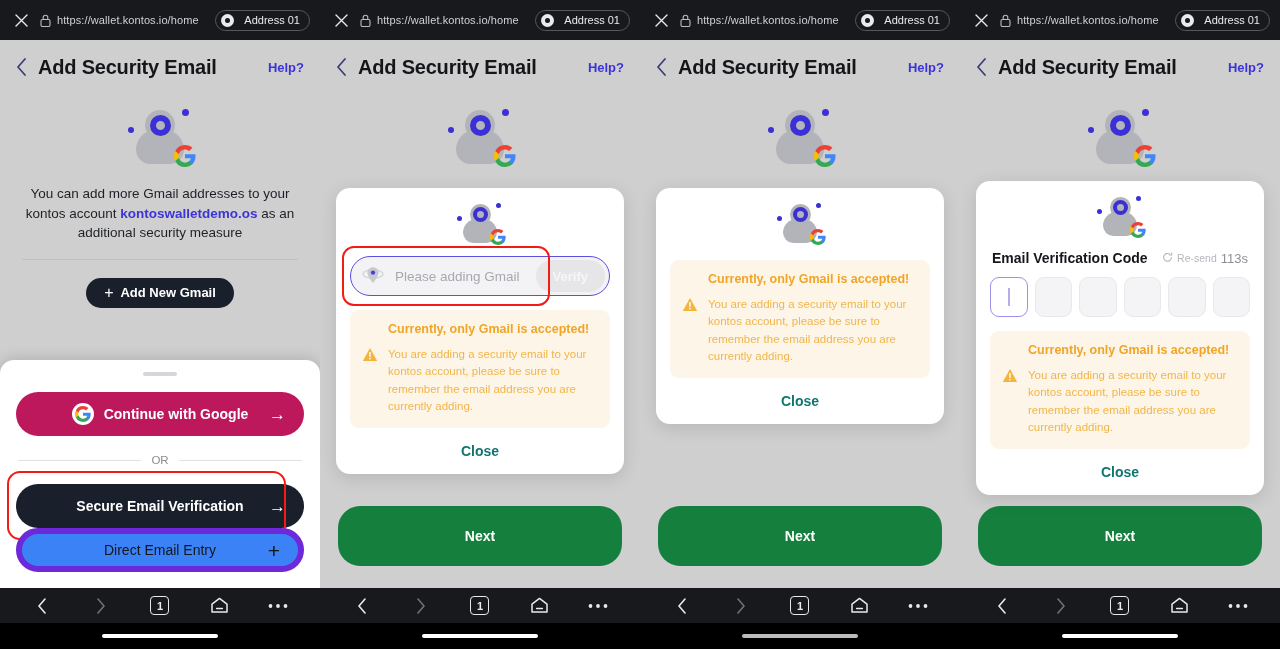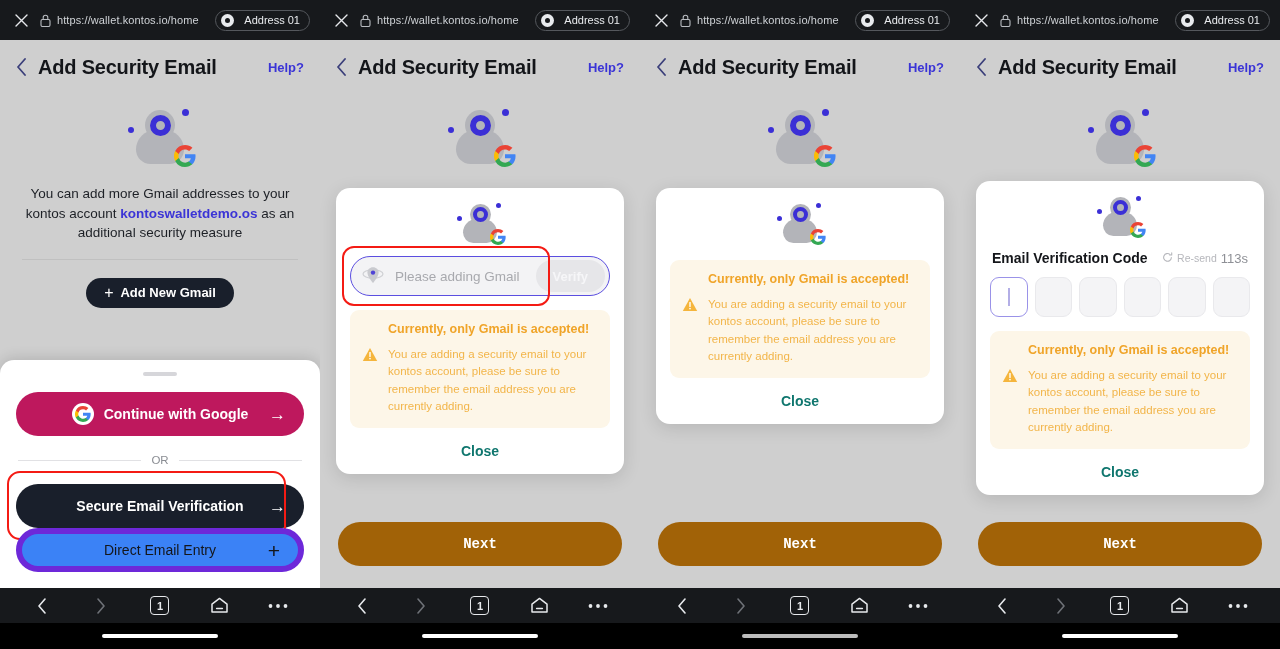--- a/index.html
+++ b/index.html
@@ -114,23 +114,23 @@
     height: 30px; padding: 0 18px;
     font-size: 13px; font-weight: 700;
     display: flex; align-items: center; gap: 7px;
     font-family: inherit; cursor: pointer;
   }
   .add-gmail-btn .plus { font-size: 16px; font-weight: 400; line-height: 1; }
 
   
   .next-wrap { margin-top:auto; padding: 0 18px 22px; }
   .next-btn {
-    width: 100%; height: 44px; border: none; border-radius: 22px;
-    background: #a16207; color: #fff; font-size: 14px; font-weight: 700;
-    font-family: Liberation Mono, monospace; cursor: pointer;
+    width: 100%; height: 60px; border: none; border-radius: 22px;
+    background: #15803d; color: #fff; font-size: 14px; font-weight: 700;
+    font-family: Liberation Sans, sans-serif; cursor: pointer;
   }
 
   
   .sheet {
     position: absolute; left: 0; right: 0; bottom: 0;
     background: #fff;
     border-radius: 14px 14px 0 0;
     padding: 10px 16px 16px;
     box-shadow: 0 -2px 14px rgba(0,0,0,.14);
   }

